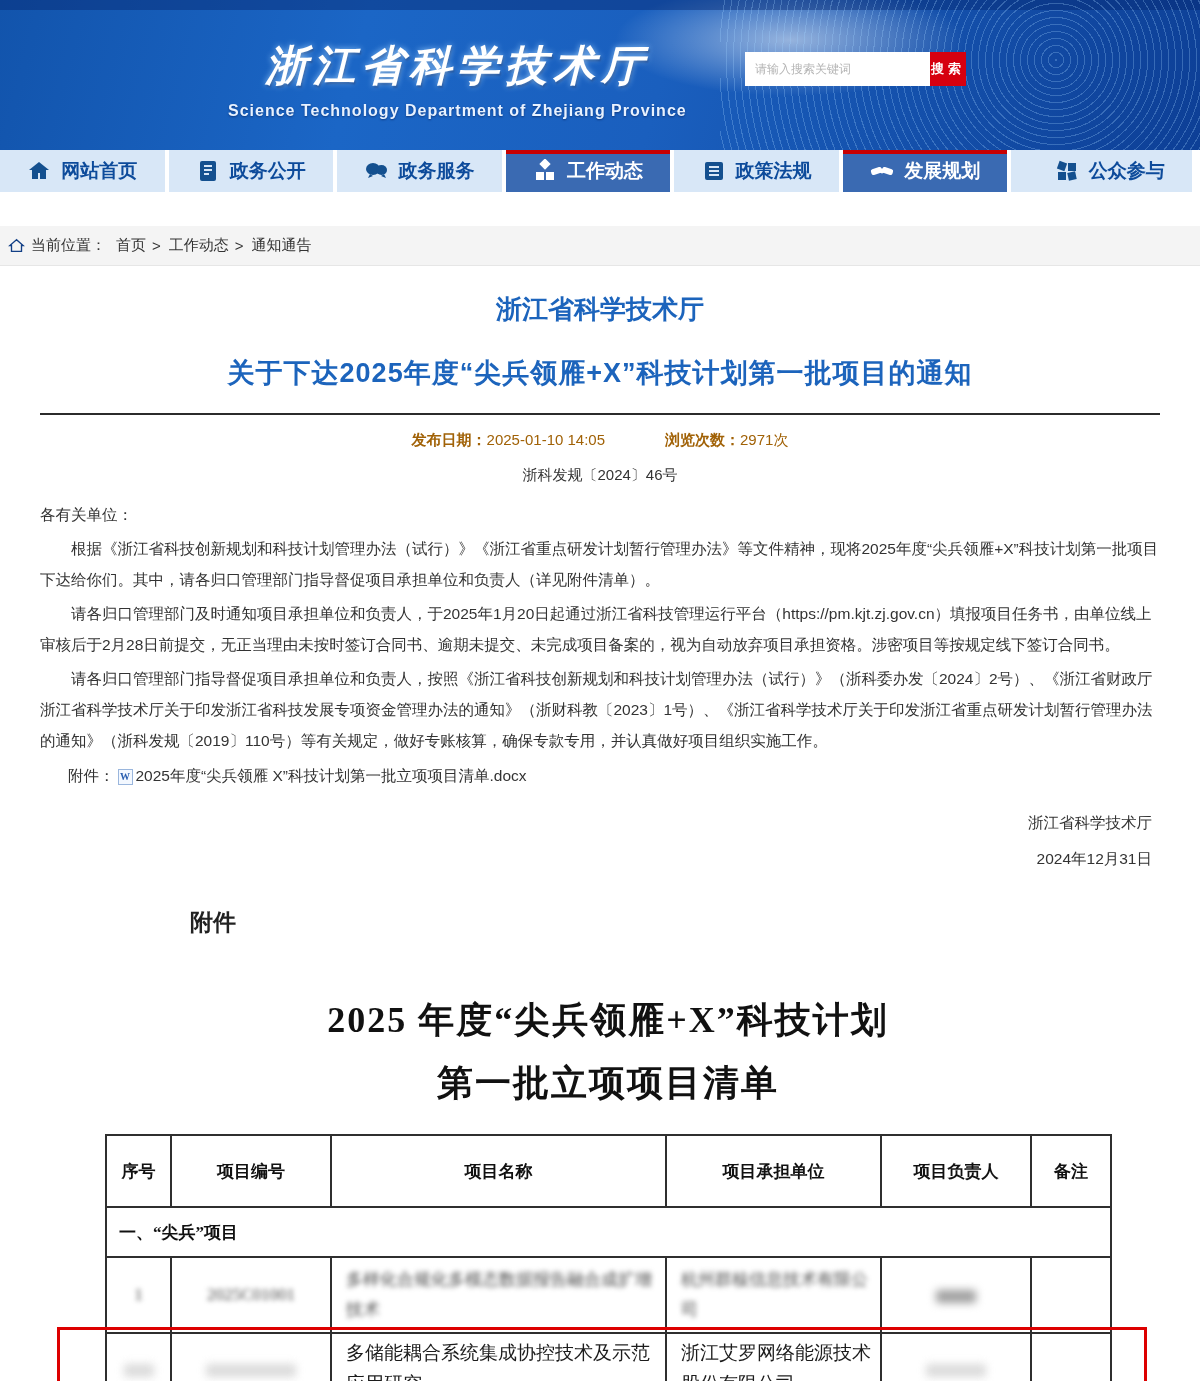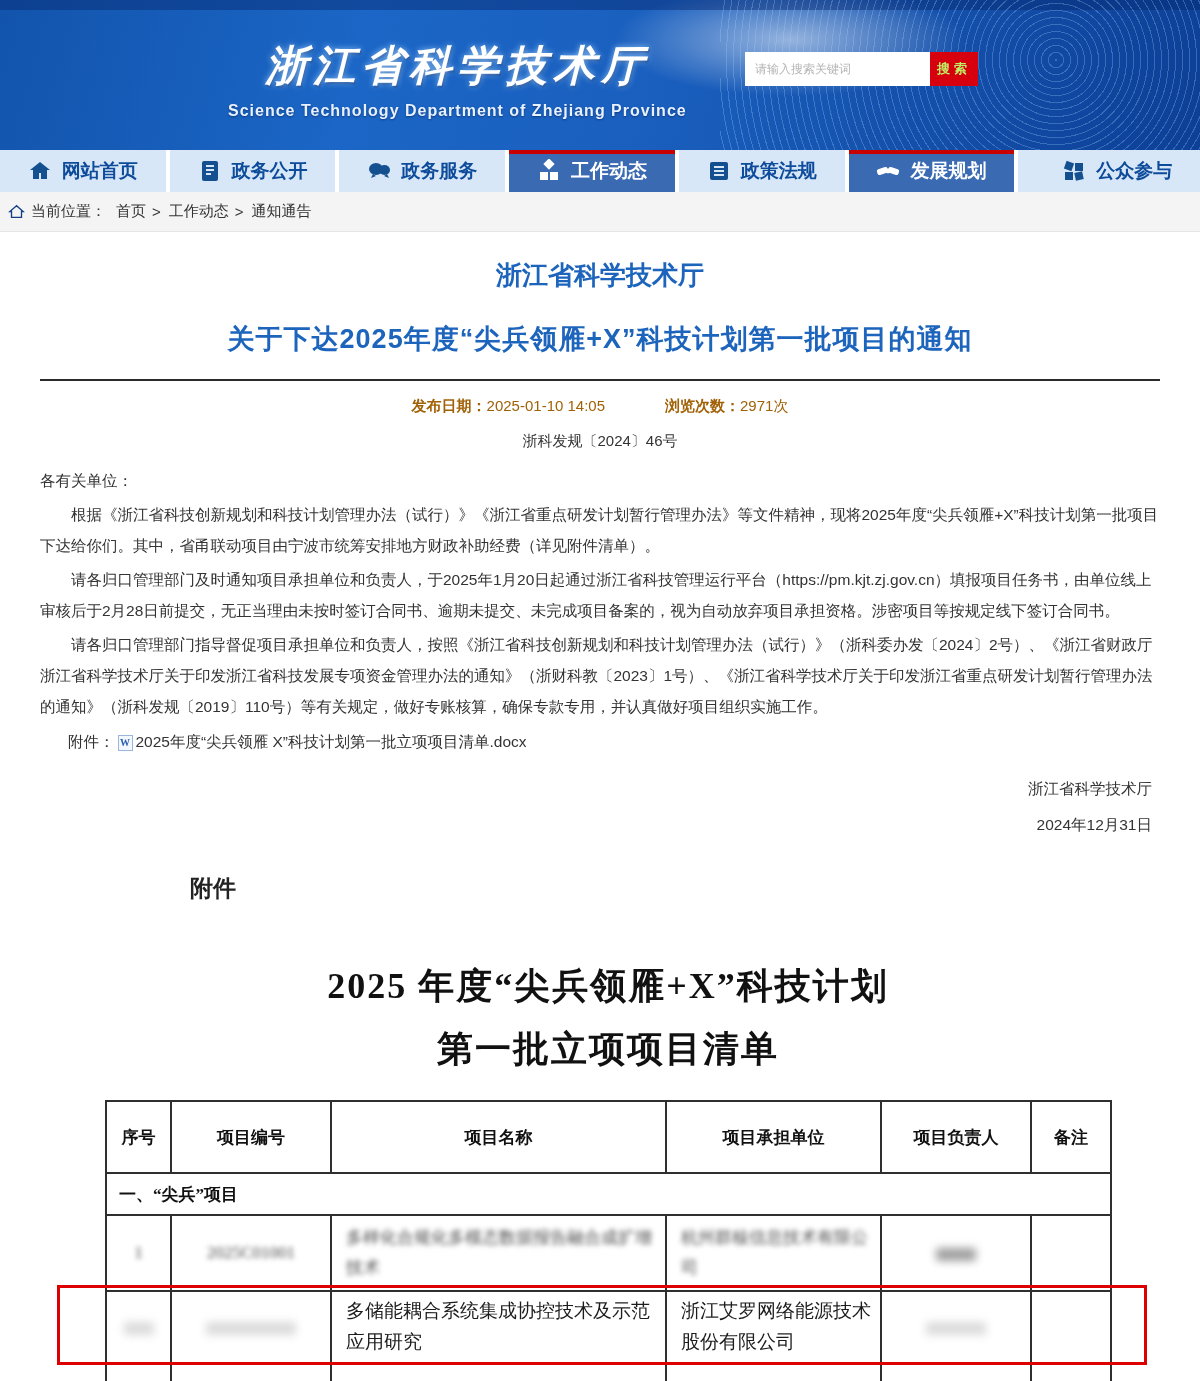--- a/index.html
+++ b/index.html
@@ -31,41 +31,41 @@
   }
   .logo-en { margin-top:8px; font-size:16px; font-weight:bold; color:#e8f2ff; letter-spacing:1px;
     text-shadow:0 1px 2px rgba(10,40,100,.7); }
   .search-box { position:absolute; left:745px; top:52px; display:flex; z-index:3; }
   .search-input {
     width:185px; height:34px; border:none; outline:none; background:#fff;
     font-size:12px; padding:0 10px; color:#333;
   }
   .search-input::placeholder { color:#b5b5b5; }
   .search-btn {
-    width:48px; height:34px; border:none; background:#d6000f; color:#bef264;
+    width:36px; height:34px; border:none; background:#d6000f; color:#ffffff;
     font-size:13px; font-weight:bold; letter-spacing:4px; cursor:pointer;
   }
   
   .nav { display:flex; height:42px; background:#fff; }
   .tab {
     position:relative; flex:1; display:flex; align-items:center; justify-content:center;
     gap:10px; background:#d8e7f7; margin-right:4px; cursor:pointer;
     color:#0d4b9b; font-size:19px; font-weight:bold;
   }
-  .tab:last-child { margin-right:0;padding-left:16px; }
+  .tab:last-child { margin-right:8px;padding-left:16px; }
   .tab .icon { width:24px; height:24px; display:inline-flex; }
   .tab .icon svg { width:24px; height:24px; fill:#14508f; }
   .tab .icon svg .cut { stroke:#d8e7f7; stroke-width:2; fill:none; }
   .tab.active { background:#3a6ab2; color:#fff; }
   .tab.active::before { content:""; position:absolute; top:0; left:0; right:0; height:4px; background:#c80000; }
   .tab.active .icon svg { fill:#fff; }
   
   .breadcrumb {
     height:40px; display:flex; align-items:center; padding-left:8px;
-    background:#f4f4f4; border-bottom:1px solid #e6e6e6; font-size:15px; color:#333;
+    background:#f4f4f4; border-bottom:1px solid #e6e6e6; font-size:15px; color:#333;margin-top:34px;
   }
   .breadcrumb .home-ico { width:17px; height:15px; margin-right:6px; fill:none; stroke:#123f86; stroke-width:1.6; }
   .breadcrumb a { color:#333; text-decoration:none; cursor:pointer; }
   .breadcrumb .sep { margin:0 8px 0 6px; }
   
   .article { padding:0 40px; }
   .org-title { margin-top:26px; text-align:center; font-size:26px; font-weight:bold; color:#1c64bc; }
   .doc-title { margin-top:28px; text-align:center; font-size:27px; font-weight:bold; color:#1c64bc; letter-spacing:1px; }
   .title-divider { margin-top:22px; border:none; border-top:2px solid #2b2b2b; }
   .meta { margin-top:16px; text-align:center; font-size:15px; color:#a16207; }
@@ -87,21 +87,21 @@
   .scan { position:relative; margin-top:30px; background:#fff;
     font-family:"Liberation Serif","DejaVu Serif",serif; color:#111; }
   .scan-heading { margin-left:190px; font-size:23px; font-weight:bold; color:#222;
     font-family:"Liberation Sans",sans-serif; }
   .scan-title { margin-top:58px; text-align:center; font-size:36px; font-weight:bold; color:#111; letter-spacing:2px;margin-left:16px; }
   .scan-title .line2 { margin-top:14px; }
   .scan-table { margin:26px 0 0 105px; width:1005px; border-collapse:collapse; table-layout:fixed; }
   .scan-table td, .scan-table th { border:2px solid #2f2f2f; text-align:center; vertical-align:middle;
     font-size:17px; padding:4px 6px; }
   .scan-table th { font-weight:bold; height:72px; }
-  .scan-table .section-row td { text-align:left; font-weight:bold; height:42px; padding-left:12px; }
+  .scan-table .section-row td { text-align:left; font-weight:bold; height:50px; padding-left:12px; }
   .scan-table .c-seq{width:65px}.scan-table .c-code{width:160px}.scan-table .c-name{width:335px}
   .scan-table .c-org{width:215px}.scan-table .c-leader{width:150px}.scan-table .c-note{width:80px}
   .row-a td { height:76px; }
   .row-a .blurred { color:#4a4a4a; filter:blur(2.6px); }
   .row-a .name-cell, .row-b .name-cell { text-align:left; padding-left:14px; line-height:30px; }
   .row-b td { height:68px; }
   .row-b .clear-text { color:#1c1c1c; font-size:19px; }
   .row-c td { height:64px; }
   .redact { display:inline-block; background:#9f9f9f; filter:blur(4px); border-radius:2px; vertical-align:middle; }
   .redact.light { background:#cfcfcf; opacity:.75; }
@@ -214,21 +214,21 @@
 <div class="article">
   <div class="org-title">浙江省科学技术厅</div>
   <div class="doc-title">关于下达2025年度“尖兵领雁+X”科技计划第一批项目的通知</div>
   <hr class="title-divider">
   <div class="meta">
     <b>发布日期：</b><span>2025-01-10 14:05</span><span class="gap"></span><b>浏览次数：</b><span>2971次</span>
   </div>
   <div class="doc-number">浙科发规〔2024〕46号</div>
   <div class="body-text">
     <p class="salutation">各有关单位：</p>
-    <p>根据《浙江省科技创新规划和科技计划管理办法（试行）》《浙江省重点研发计划暂行管理办法》等文件精神，现将2025年度“尖兵领雁+X”科技计划第一批项目下达给你们。其中，省甬联动项目由宁波市统筹安排地方财政补助经费（详见附件清单）。</p>
+    <p>根据《浙江省科技创新规划和科技计划管理办法（试行）》《浙江省重点研发计划暂行管理办法》等文件精神，现将2025年度“尖兵领雁+X”科技计划第一批项目下达给你们。其中，请各归口管理部门指导督促项目承担单位和负责人（详见附件清单）。</p>
     <p>请各归口管理部门及时通知项目承担单位和负责人，于2025年1月20日起通过浙江省科技管理运行平台（https://pm.kjt.zj.gov.cn）填报项目任务书，由单位线上审核后于2月28日前提交，无正当理由未按时签订合同书、逾期未提交、未完成项目备案的，视为自动放弃项目承担资格。涉密项目等按规定线下签订合同书。</p>
     <p>请各归口管理部门指导督促项目承担单位和负责人，按照《浙江省科技创新规划和科技计划管理办法（试行）》（浙科委办发〔2024〕2号）、《浙江省财政厅 浙江省科学技术厅关于印发浙江省科技发展专项资金管理办法的通知》（浙财科教〔2023〕1号）、《浙江省科学技术厅关于印发浙江省重点研发计划暂行管理办法的通知》（浙科发规〔2019〕110号）等有关规定，做好专账核算，确保专款专用，并认真做好项目组织实施工作。</p>
   </div>
   <div class="attach-line" style="padding-left:28px;">
     <span>附件：</span>
     <span class="w-ico">W</span>
     <a>2025年度“尖兵领雁 X”科技计划第一批立项项目清单.docx</a>
   </div>
   <div class="signature">
     <div>浙江省科学技术厅</div>

